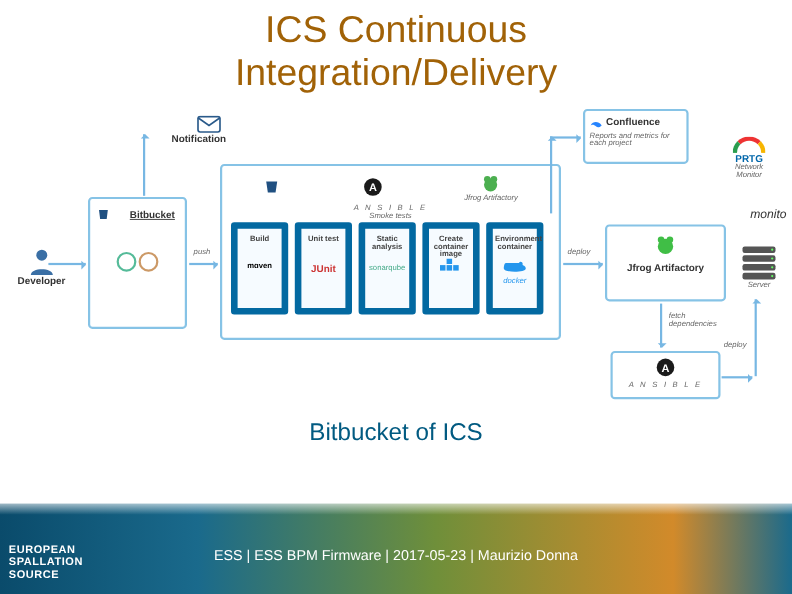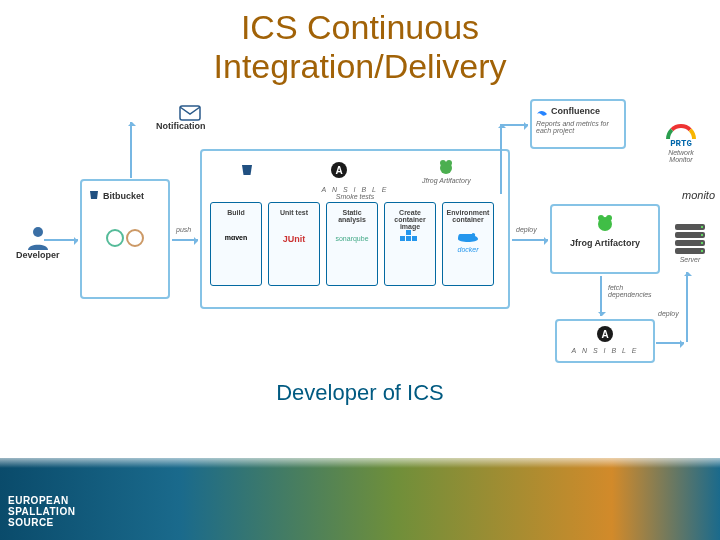--- a/index.html
+++ b/index.html
@@ -5,21 +5,21 @@
   *{box-sizing:border-box;margin:0;padding:0;}
   body{width:720px;height:540px;font-family:Arial,Helvetica,sans-serif;background:#fff;overflow:hidden;position:relative;}
   .title{text-align:center;font-size:34px;font-weight:400;color:#a16207;line-height:1.15;padding-top:8px;}
   .diagram{position:relative;width:700px;height:280px;margin:8px auto 0;font-size:8px;color:#555;}
   .box{position:absolute;border:2px solid #86c3e6;border-radius:4px;background:#fff;}
   .lbl{position:absolute;font-size:9px;color:#333;font-weight:700;}
   .small{font-size:7px;color:#666;font-weight:400;font-style:italic;}
   .icon{position:absolute;text-align:center;}
   .icon svg{display:block;margin:0 auto;}
   
-  .stage{position:absolute;top:108px;border:1px solid #0369a1;border-radius:3px;background:#f6fbff;height:84px;width:52px;text-align:center;padding:4px 2px;font-size:7px;color:#444;}
+  .stage{position:absolute;top:108px;border:6px solid #0369a1;border-radius:3px;background:#f6fbff;height:84px;width:52px;text-align:center;padding:4px 2px;font-size:7px;color:#444;}
   .stage .cap{font-weight:700;margin-top:2px;}
   
   .arrow{position:absolute;height:0;border-top:2px solid #77b7e3;}
   .arrow:after{content:"";position:absolute;right:-4px;top:-4px;border:4px solid transparent;border-left-color:#77b7e3;}
   .arrow.v{width:0;border-top:none;border-left:2px solid #77b7e3;}
   .arrow.v:after{right:-4px;top:auto;bottom:-4px;left:-4px;border:4px solid transparent;border-top-color:#77b7e3;}
   .arrow.vup:after{top:-4px;bottom:auto;border-top-color:transparent;border-bottom-color:#77b7e3;}
   
   .footer{position:absolute;left:0;right:0;bottom:0;height:82px;}
   .footer-bg{position:absolute;inset:0;background:linear-gradient(90deg,#0a4b6b 0%,#1a6a8c 25%,#6f8f3a 55%,#d28a2a 85%,#1a6a8c 100%);}
@@ -52,21 +52,21 @@
 
   <div class="icon" style="left:6px;top:130px;">
     <svg width="26" height="26">
         <circle cx="13" cy="8" r="5" fill="#3a6fa5"></circle>
         <path d="M3 26c0-7 20-7 20 0" fill="#3a6fa5"></path>
       </svg>
     <div class="lbl" style="position:static;">Developer</div>
   </div>
 
   <div class="box" style="left:70px;top:85px;width:90px;height:120px;">
-    <div style="display:flex;align-items:flex-end;gap:3px;margin:8px 6px;">
+    <div style="display:flex;align-items:center;gap:18px;margin:8px 6px;text-decoration:underline;">
       <svg width="12" height="12">
           <path d="M2 2h8l-1 8H3z" fill="#205081"></path>
         </svg>
       <span class="lbl" style="position:static;">Bitbucket</span>
     </div>
     <div style="text-align:center;margin-top:28px;">
       <span style="display:inline-block;width:18px;height:18px;border:2px solid #5b9;border-radius:50%;"></span>
       <span style="display:inline-block;width:18px;height:18px;border:2px solid #c96;border-radius:50%;"></span>
     </div>
   </div>
@@ -172,45 +172,46 @@
       </svg>
     <div class="small" style="letter-spacing:2px;margin-top:2px;">A N S I B L E</div>
   </div>
 
   <div class="arrow v" style="left:590px;top:182px;height:40px;"></div>
   <div class="small" style="position:absolute;left:598px;top:190px;width:60px;">fetch dependencies</div>
   <div class="small" style="position:absolute;left:648px;top:216px;">deploy</div>
 
   <div class="icon" style="left:646px;top:30px;width:50px;">
     <div class="gauge"></div>
-    <div class="lbl" style="position:static;color:#06a;font-family:Liberation Mono, monospace;">PRTG</div>
+    <div class="lbl" style="position:static;color:#06a;">PRTG</div>
     <div class="small">Network Monitor</div>
   </div>
   <div class="small" style="position:absolute;left:672px;top:95px;font-size:11px;color:#333;">monito</div>
 
   <div class="icon" style="left:660px;top:130px;width:40px;">
     <div class="rack">
         <div></div>
         <div></div>
         <div></div>
         <div></div>
       </div>
     <div class="small" style="margin-top:2px;">Server</div>
   </div>
   <div class="arrow" style="left:646px;top:248px;width:28px;"></div>
   <div class="arrow v vup" style="left:676px;top:178px;height:70px;"></div>
 
 </div>
 
 <div class="courtesy">
-  <span>Developer of ICS</span><br>
+  <span>Bitbucket of ICS</span><br>
 </div>
 
 <div class="footer">
   <div class="footer-bg"></div>
   <div class="logo">
     <div class="logo-t">
       <span>EUROPEAN</span><br>
       <span>SPALLATION</span><br>
       <span>SOURCE</span>
     </div>
   </div>
+  <div class="foot-text">ESS |  ESS BPM Firmware |  2017-05-23 |   Maurizio Donna</div>
 </div>
 
 </body></html>

